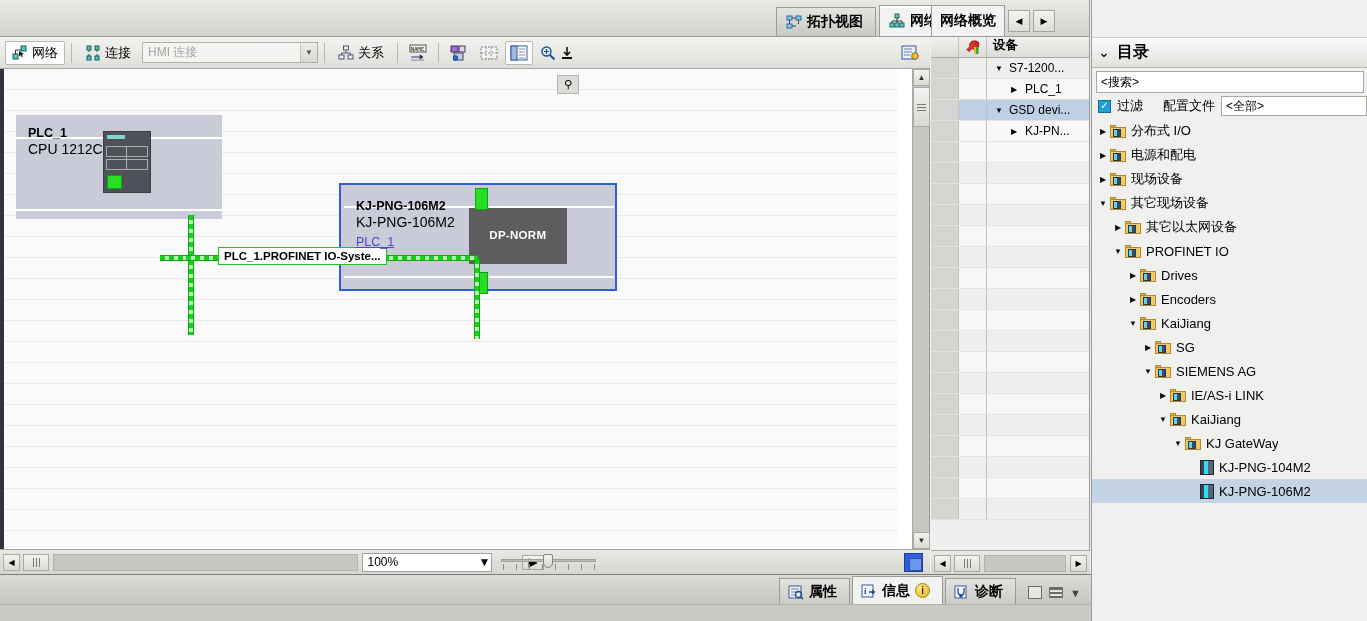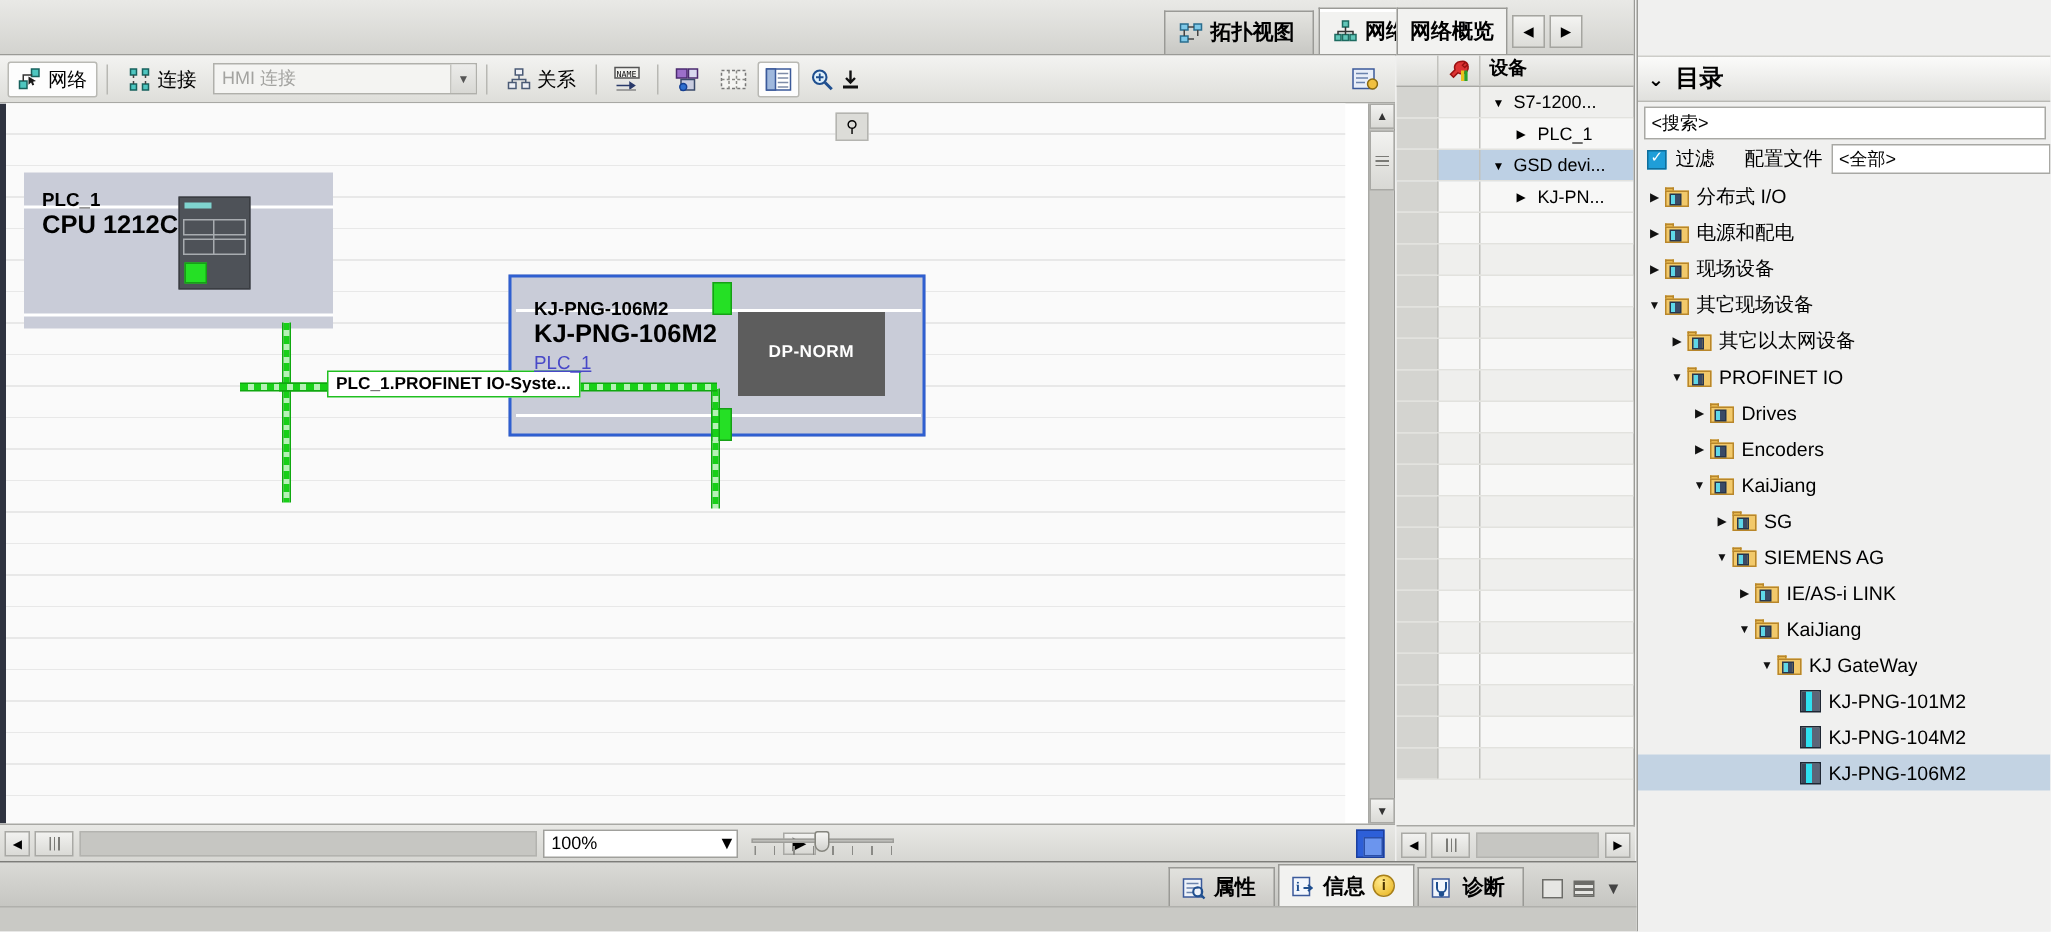--- a/index.html
+++ b/index.html
@@ -97,21 +97,21 @@
   .devblock { position: absolute; }
   .dev-body {
     background: #c9ccd8;
     display: flex; position: relative;
   }
   .dev-stripe {
     position: absolute; left: 0; right: 0; background: #fff; height: 2px;
   }
   .dev-text { padding: 10px 0 0 12px; position: relative; z-index: 2; }
   .dev-name { font-size: 12.5px; font-weight: bold; line-height: 16px; }
-  .dev-type { font-size: 17px; line-height: 17px; font-weight: bold; }
+  .dev-type { font-size: 14px; line-height: 17px; }
   .dev-link {
     font-size: 12.5px; color: #4848c8; text-decoration: underline;
     line-height: 18px; margin-top: 2px; cursor: pointer;
   }
   .sel-frame { border: 2px solid #2f5fd0; padding: 3px; background: #c9ccd8; }
 
   
   .plcimg {
     width: 48px; height: 62px; background: #4e5258;
     position: relative; margin: 16px 0 0 0;
@@ -913,26 +913,20 @@
             <span class="tab"></span>
             <span class="bdy"></span>
             <span class="chip"></span>
           </span>
           <span class="tlabel">KJ GateWay</span>
         </div>
         <div class="tnode">
           <span style="width:94px; flex:none"></span>
           <span class="tri2"></span>
           <span class="modicon"></span>
-          <span class="tlabel">KJ-PNG-101M2</span>
-        </div>
-        <div class="tnode">
-          <span style="width:94px; flex:none"></span>
-          <span class="tri2"></span>
-          <span class="modicon"></span>
           <span class="tlabel">KJ-PNG-104M2</span>
         </div>
         <div class="tnode selected">
           <span style="width:94px; flex:none"></span>
           <span class="tri2"></span>
           <span class="modicon"></span>
           <span class="tlabel">KJ-PNG-106M2</span>
         </div>
       </div>
   </div>

